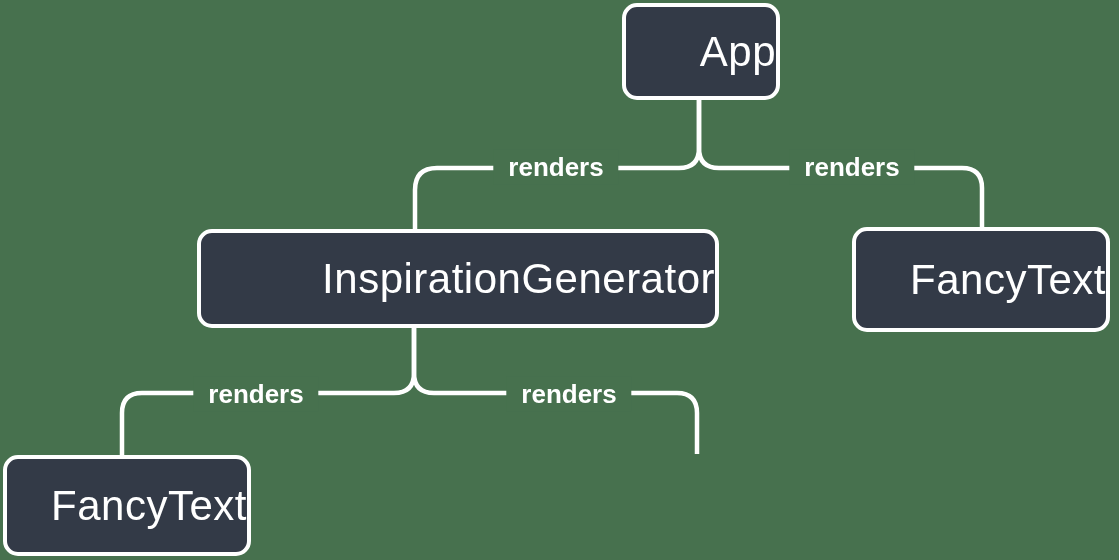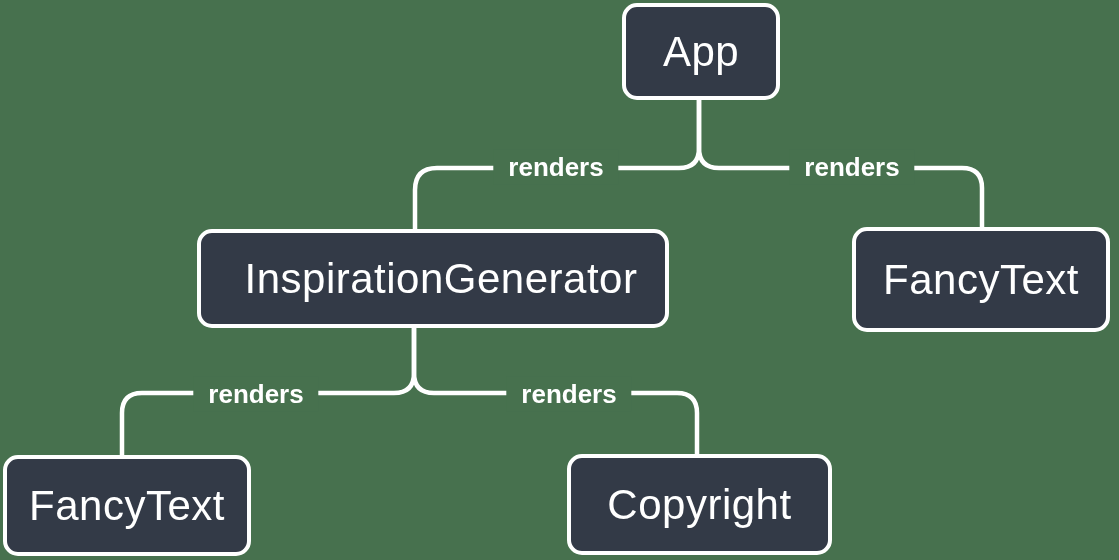--- a/index.html
+++ b/index.html
@@ -32,28 +32,28 @@
     stroke-width:4.5;
   }
   .node{
     position:absolute;
     background:var(--node-fill);
     border:4px solid var(--line);
     border-radius:15px;
     color:var(--text);
     display:flex;
     align-items:center;
-    justify-content:center;
+    justify-content:flex-end;
     font-size:42px;
     font-weight:400;
     letter-spacing:0.5px;
     white-space:nowrap;
   }
   .node-app                 {left:622px; top:3px;   width:158px; height:97px;}
-  .node-inspiration         {left:197px; top:229px; width:472px; height:99px;padding-left:16px;}
+  .node-inspiration         {left:197px; top:229px; width:522px; height:99px;padding-left:16px;}
   .node-fancytext-top       {left:852px; top:227px; width:258px; height:105px;}
   .node-fancytext-bottom    {left:3px;   top:455px; width:248px; height:101px;}
   .node-copyright           {left:567px; top:454px; width:265px; height:101px;}
   .edge-label{
     position:absolute;
     transform:translate(-50%,-50%);
     background:var(--bg);
     color:var(--text);
     font-size:26px;
     font-weight:700;
@@ -86,22 +86,19 @@
   </div>
 
   <div class="node node-fancytext-top">
     <span>FancyText</span>
   </div>
 
   <div class="node node-fancytext-bottom">
     <span>FancyText</span>
   </div>
 
-  <div class="node node-copyright">
-    <span>Copyright</span>
-  </div>
 
   <div class="edge-label edge-label-1">renders</div>
   <div class="edge-label edge-label-2">renders</div>
   <div class="edge-label edge-label-3">renders</div>
   <div class="edge-label edge-label-4">renders</div>
 
 </div>
 
 </body></html>

